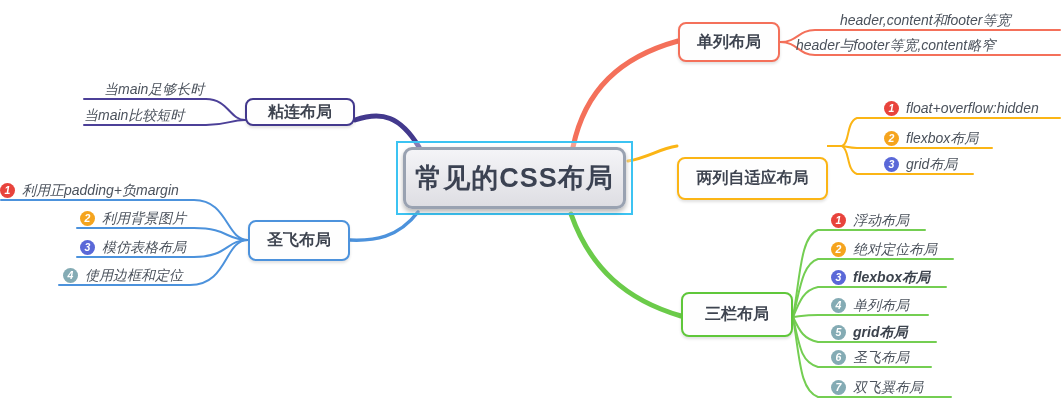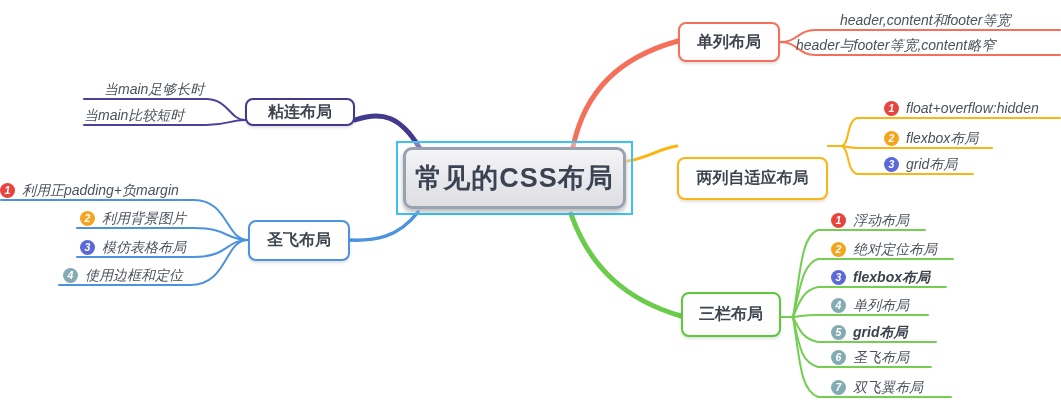--- a/index.html
+++ b/index.html
@@ -90,21 +90,21 @@
     <path d="M 248,240 C 226,240 228,257 194,257 L 77,257" stroke="#4c92dc" stroke-width="2"></path>
     <path d="M 248,240 C 224,240 228,285 190,285 L 59,285" stroke="#4c92dc" stroke-width="2"></path>
   </svg>
 
   <div class="sel-frame">
     <div class="center-node">常见的CSS布局</div>
   </div>
 
   <div class="node b-red" style="left:678px;top:22px;width:102px;height:40px;">单列布局</div>
   <div class="node b-gold" style="left:677px;top:125px;width:151px;height:43px;margin-top:32px;">两列自适应布局</div>
-  <div class="node b-green" style="left:681px;top:292px;width:100px;height:45px;">三栏布局</div>
+  <div class="node b-green" style="left:681px;top:292px;width:112px;height:45px;">三栏布局</div>
   <div class="node b-purple" style="left:245px;top:98px;width:110px;height:28px;">粘连布局</div>
   <div class="node b-blue" style="left:248px;top:220px;width:102px;height:41px;">圣飞布局</div>
 
   <div class="child" style="left:840px;top:11px;">
     <span class="lbl">header,content和footer等宽</span>
   </div>
   <div class="child" style="left:796px;top:36px;">
     <span class="lbl">header与footer等宽,content略窄</span>
   </div>
 

